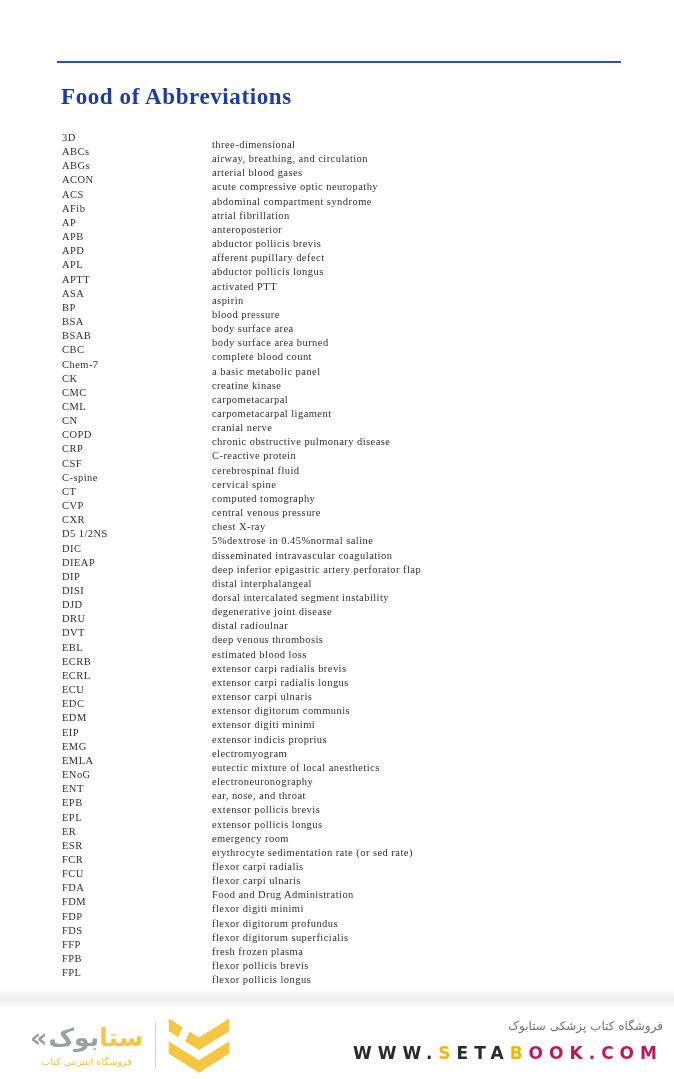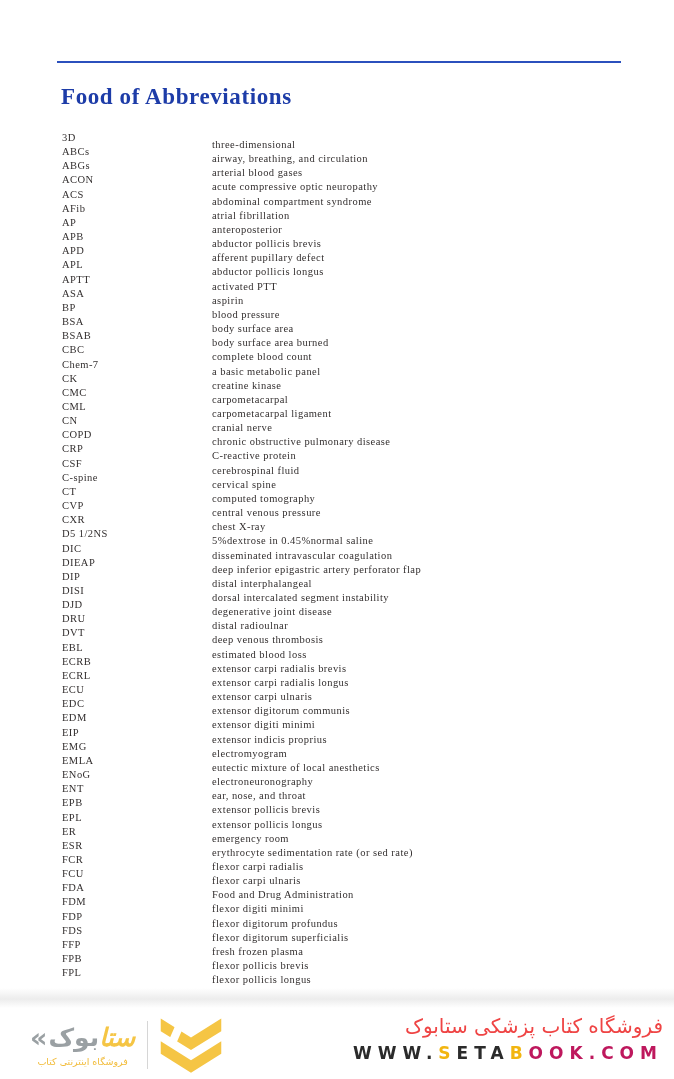--- a/index.html
+++ b/index.html
@@ -29,30 +29,30 @@
   }
   .footer { position:absolute; left:0; top:1008px; width:674px; height:71px; background:#ffffff; }
   .logo { position:absolute; left:30px; top:8px; display:flex; align-items:center; }
   .wordmark-block { display:flex; flex-direction:column; align-items:center; }
   .wordmark {
     display:flex; align-items:center; direction:ltr;
     font-family:"DejaVu Sans", sans-serif; font-weight:bold; font-size:25px; line-height:28px;
   }
   .wm-guillemet { color:#9aa0a3; font-size:27px; margin-right:1px; }
   .wm-gray   { color:#9aa0a3;text-align:center; }
-  .wm-yellow { color:#f5c544;font-style:italic; }
+  .wm-yellow { color:#f5c544; }
   .logo-tagline {
     font-family:"DejaVu Sans", sans-serif; font-size:9.5px; color:#f2bc3a;
     direction:rtl; margin-top:4px; letter-spacing:0.3px;
   }
   .logo-divider { width:1px; height:48px; background:#d6d6d6; margin:0 10px 0 12px; }
   .chevron-emblem { width:66px; height:58px; display:block; }
   .footer-right { position:absolute; right:11px; top:6px; text-align:right; }
   .store-name {
-    font-family:"DejaVu Sans", sans-serif; font-size:20px; color:#ef4444;
+    font-family:"DejaVu Sans", sans-serif; font-size:12px; color:#737373;
     direction:rtl; line-height:24px;
   }
   .website {
     font-family:"DejaVu Sans", sans-serif; font-weight:bold; font-size:17px;
     letter-spacing:6px; line-height:26px; margin-top:2px; white-space:nowrap;
   }
 </style>
 </head>
 <body>
 

